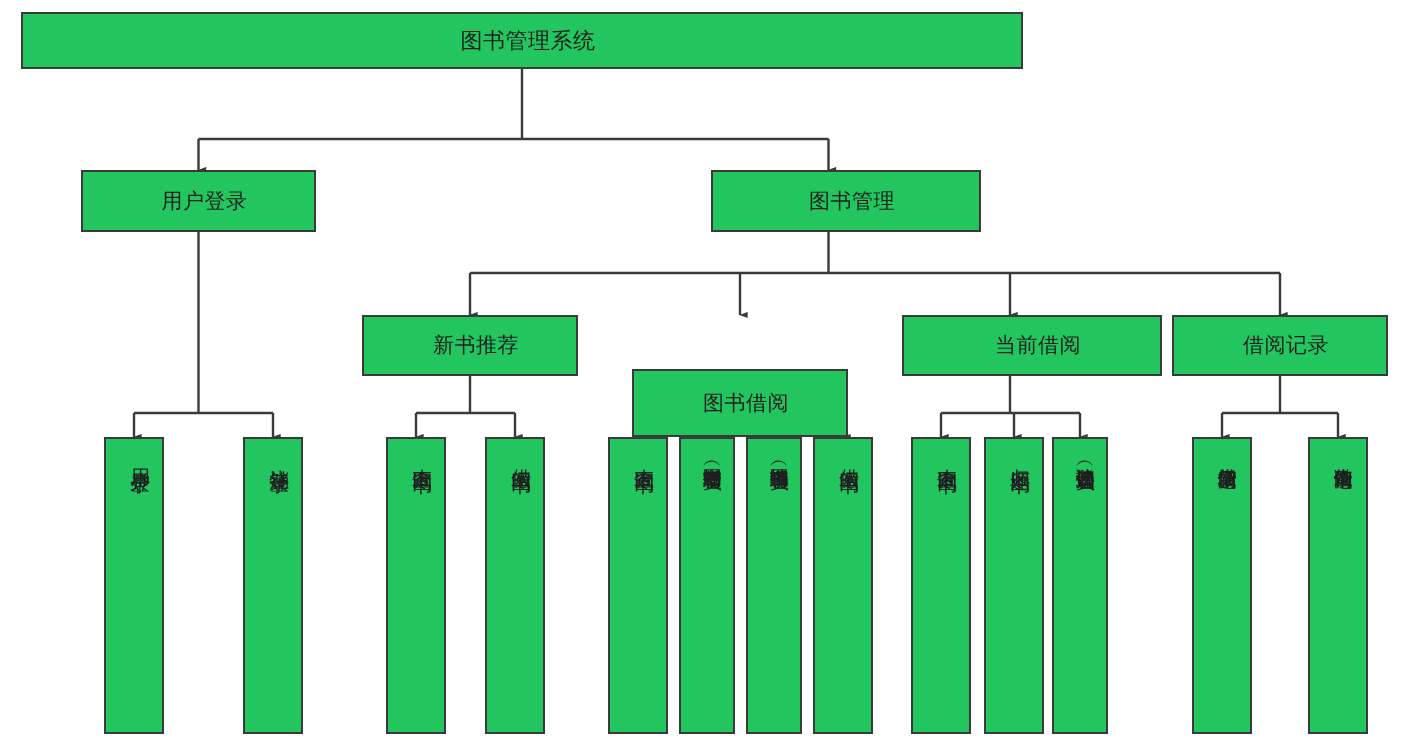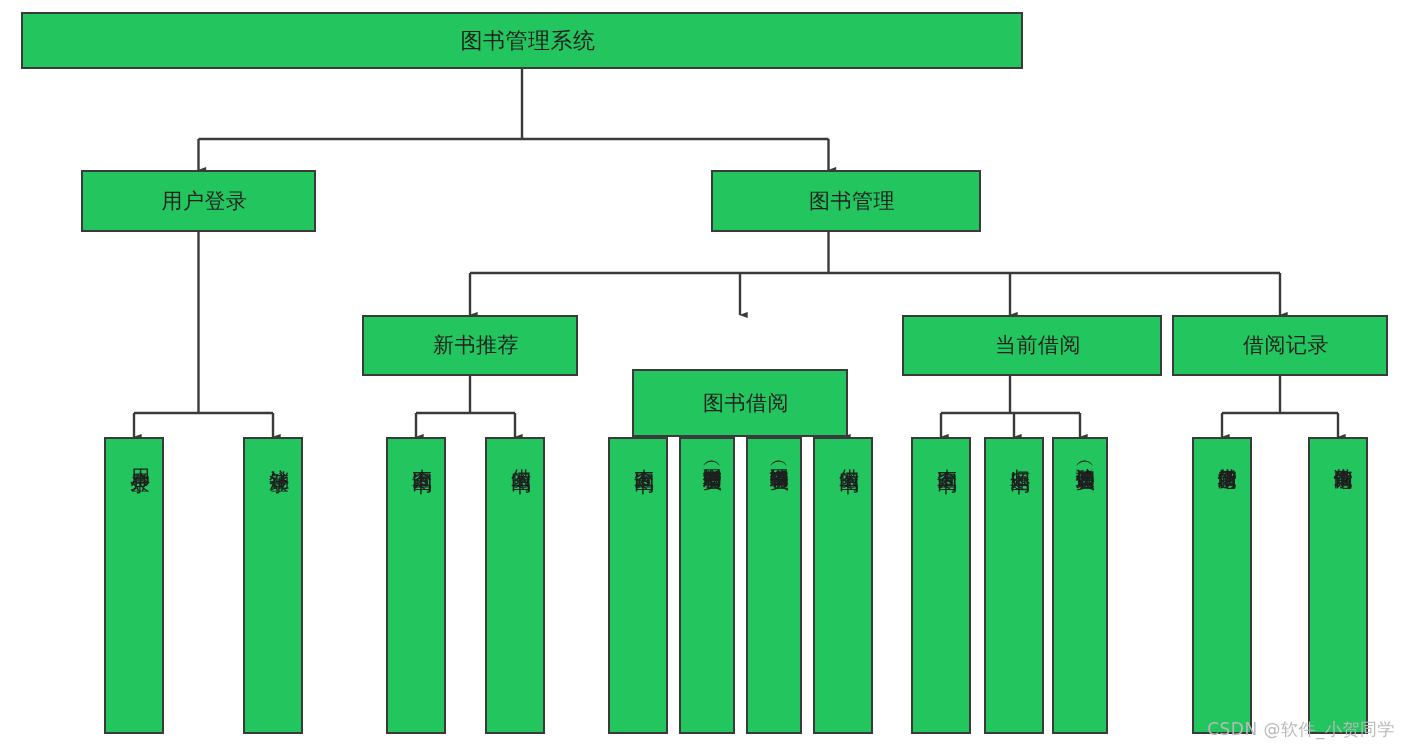--- a/index.html
+++ b/index.html
@@ -181,14 +181,13 @@
         <span class="node-label">确认归还（管理员）</span>
       </div>
       <div class="node leaf tall-text" style="left: 1192px; top: 437px; width: 60px; height: 297px;">
         <span class="node-label">新增借阅记录</span>
       </div>
       <div class="node leaf tall-text" style="left: 1308px; top: 437px; width: 60px; height: 297px;">
         <span class="node-label">查询借阅记录</span>
       </div>
     </div>
 
-  <div id="watermark">CSDN @软件_小贺同学</div>
 </div>
 
 </body></html>

